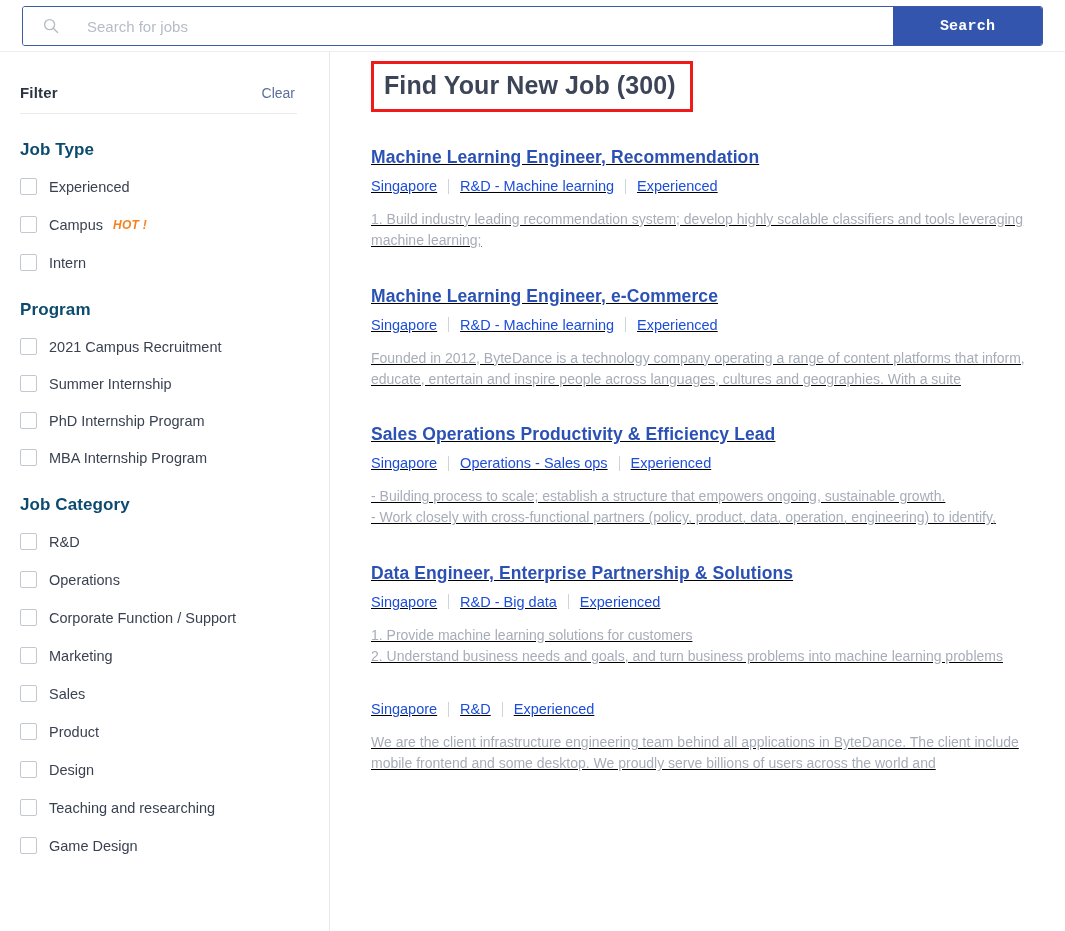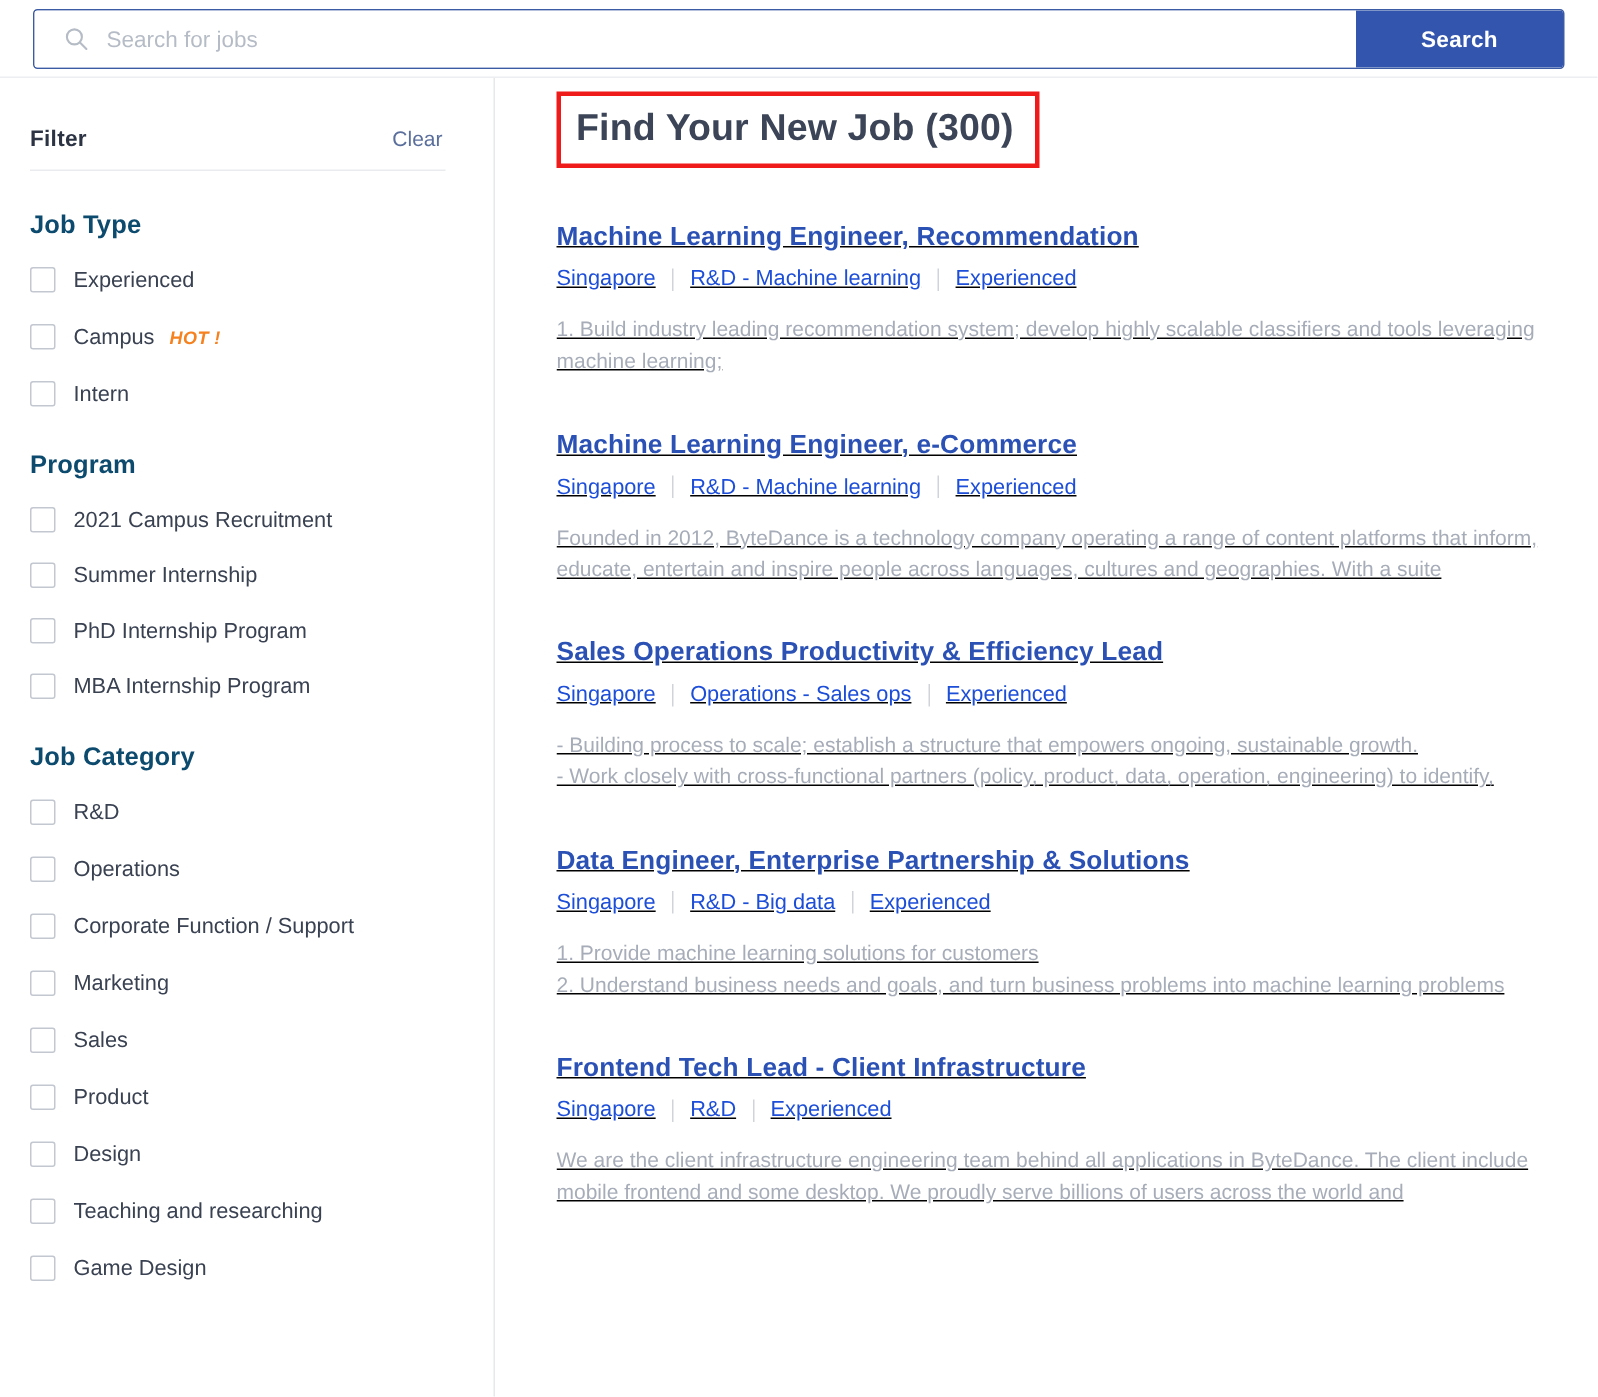--- a/index.html
+++ b/index.html
@@ -28,42 +28,42 @@
     display: flex;
     border: 1px solid #3b5ba5;
     border-radius: 3px;
     overflow: hidden;
     background: #fff;
   }
   .search-field {
     flex: 1;
     display: flex;
     align-items: center;
-    gap: 12px;
+    gap: 28px;
     padding-left: 20px;
     background: #fff;
   }
   .search-icon { width: 16px; height: 16px; flex: 0 0 auto; display:block; }
   .search-input {
     flex: 1;
     border: none;
     outline: none;
     font-family: "Liberation Sans", sans-serif;
     font-size: 15px;
     color: #2c3444;
     background: transparent;
     height: 100%;
   }
   .search-input::placeholder { color: #b6bcc6; }
   .search-btn {
-    width: 138px;
+    width: 149px;
     border: none;
     background: #3355ad;
     color: #ffffff;
-    font-family: Liberation Sans, sans-serif;
+    font-family: Liberation Mono, monospace;
     font-size: 15px;
     font-weight: bold;
     letter-spacing: .2px;
     cursor: pointer;
   }
 
   
   .body-area {
     position: absolute;
     left: 0; top: 52px;
@@ -346,21 +346,20 @@
           <div class="job-meta">
             <span>Singapore</span>
             <span class="sep"></span>
             <span>R&amp;D - Big data</span>
             <span class="sep"></span>
             <span>Experienced</span>
           </div>
           <div class="job-desc">1. Provide machine learning solutions for customers<br>2. Understand business needs and goals, and turn business problems into machine learning problems</div>
         </article>
         <article class="job">
-          <div class="job-title">Frontend Tech Lead - Client Infrastructure</div>
           <div class="job-meta">
             <span>Singapore</span>
             <span class="sep"></span>
             <span>R&amp;D</span>
             <span class="sep"></span>
             <span>Experienced</span>
           </div>
           <div class="job-desc">We are the client infrastructure engineering team behind all applications in ByteDance. The client include mobile frontend and some desktop. We proudly serve billions of users across the world and</div>
         </article>
       </div>

